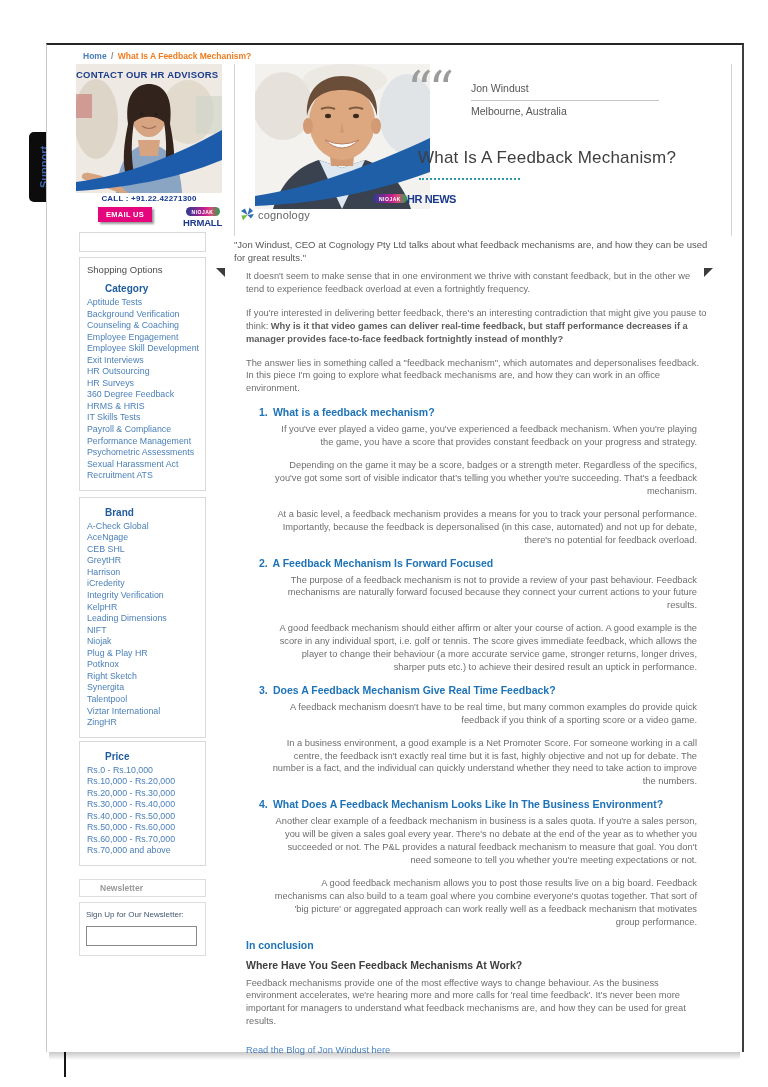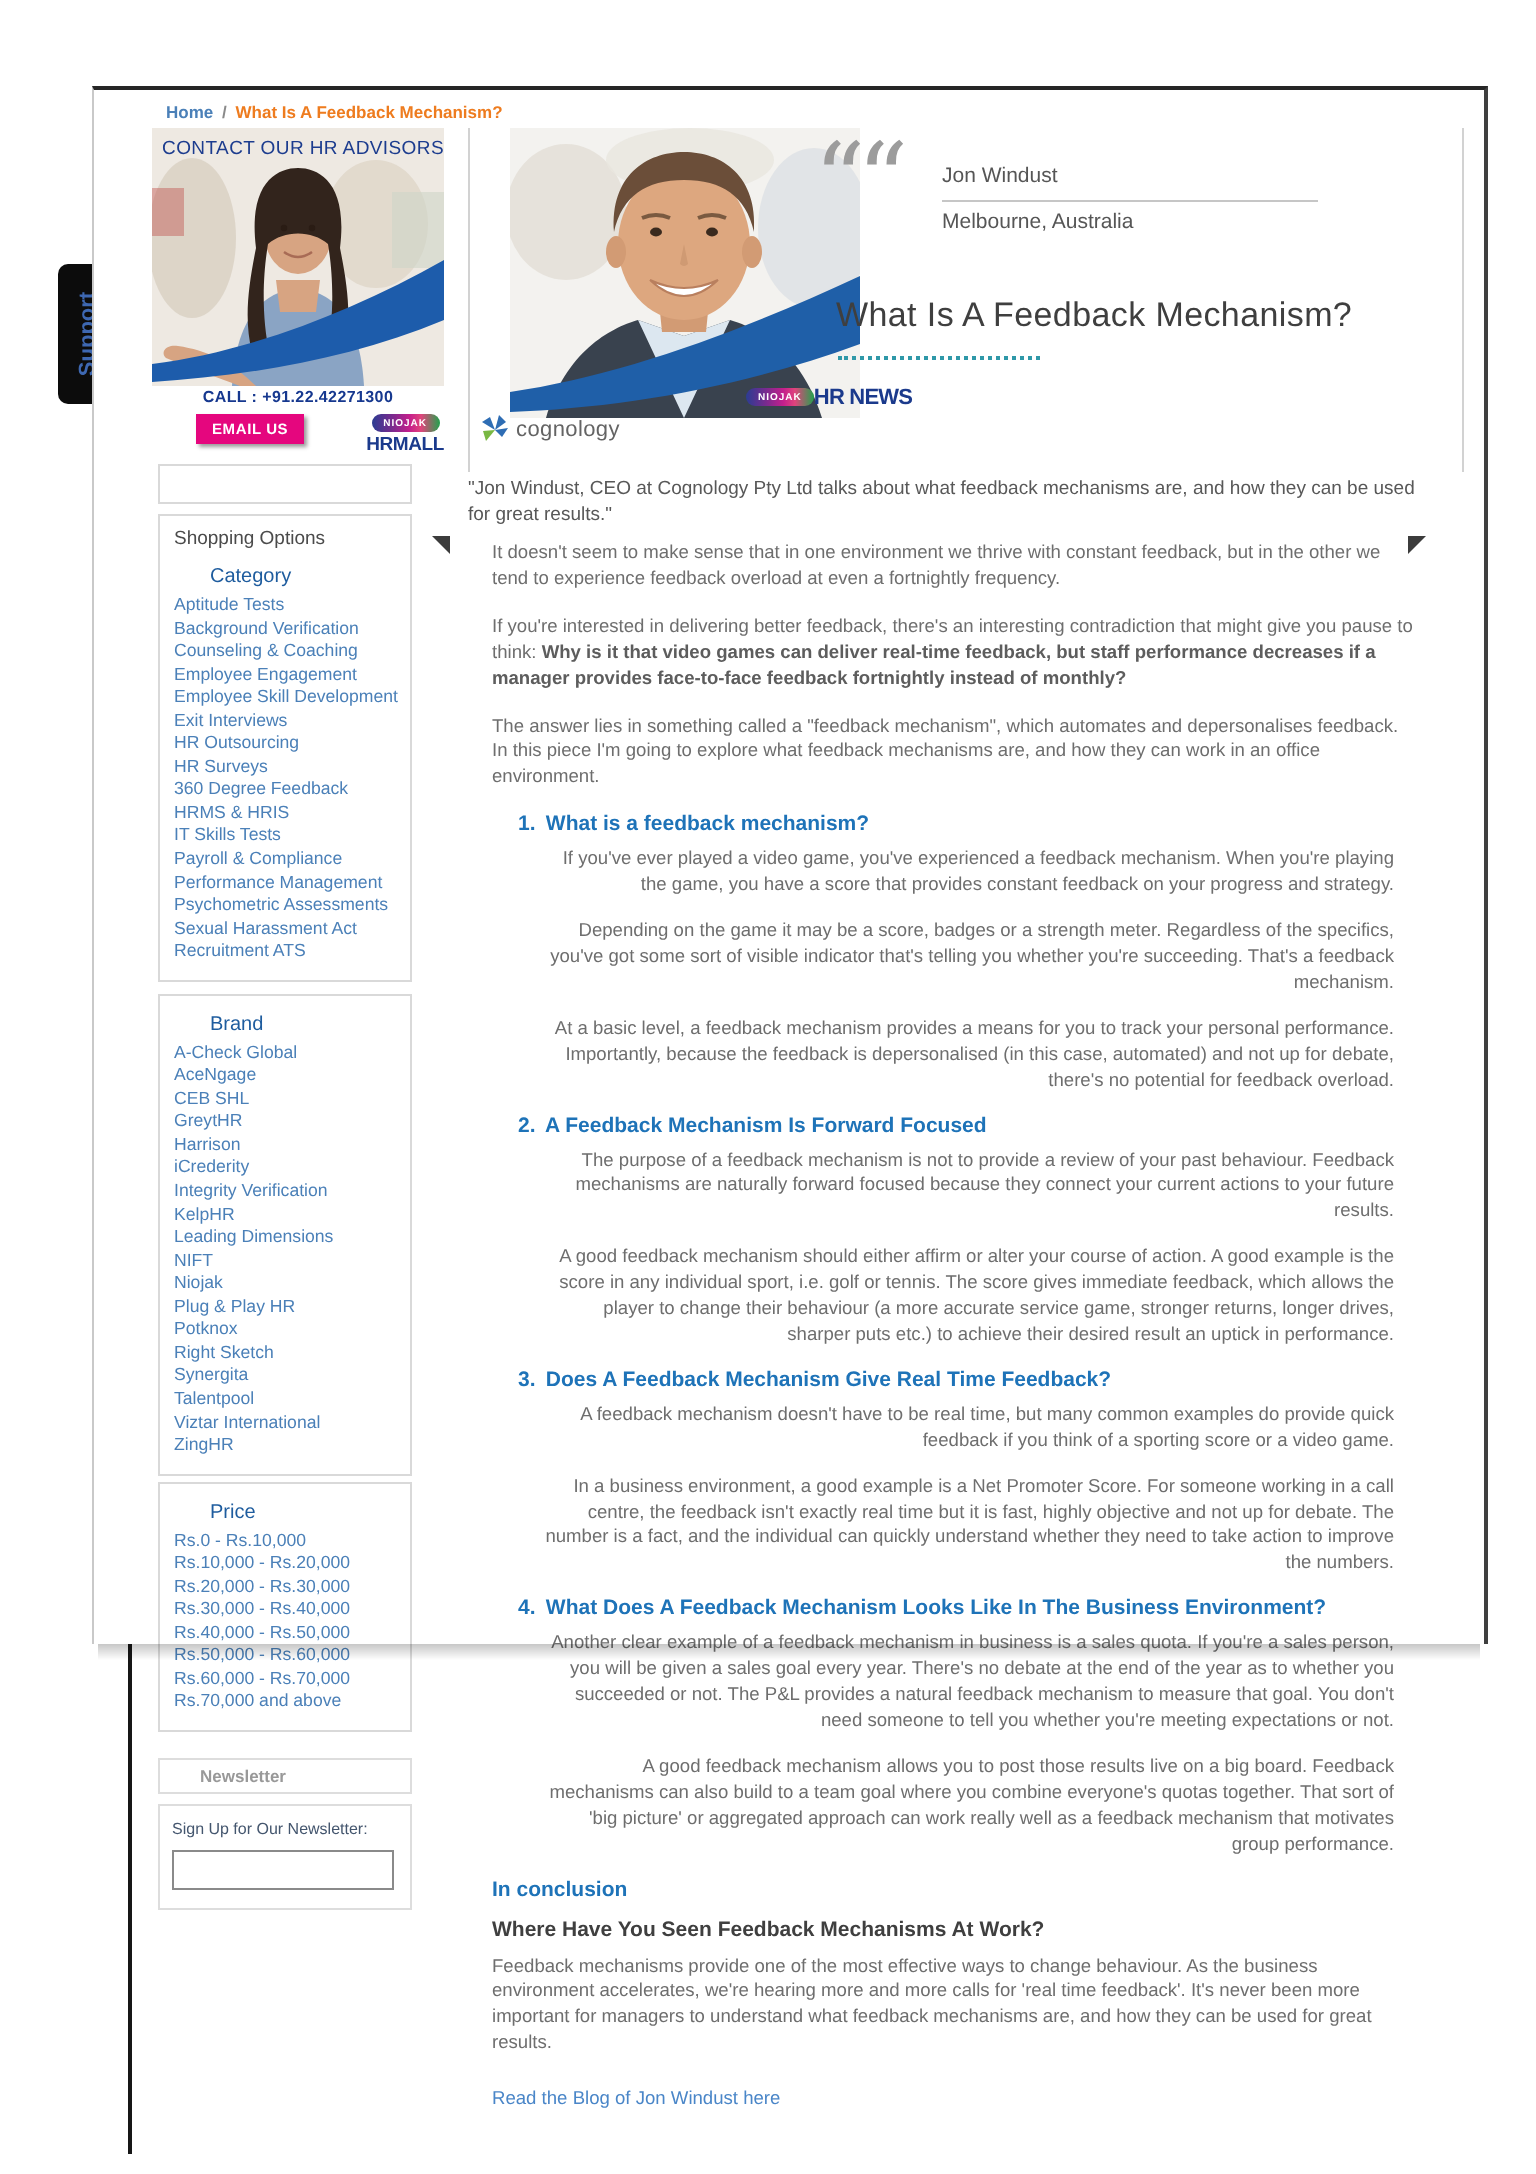--- a/index.html
+++ b/index.html
@@ -4,57 +4,57 @@
 <style>
   :root{
     --link-blue:#4b80b8; --heading-blue:#1e73b8; --accent-orange:#ee7c1f;
     --magenta:#e5067e; --navy:#1b3a8c; --teal:#2f98a8; --body-gray:#6e6e6e;
   }
   *{box-sizing:border-box;margin:0;padding:0;}
   body{background:#fff;font-family:"Liberation Sans","DejaVu Sans",sans-serif;}
   .stage{position:relative;width:768px;height:1087px;background:#fff;overflow:hidden;}
 
   
-  .page{position:absolute;left:46px;top:43px;width:698px;height:779px;background:#fff;
+  .page{position:absolute;left:46px;top:43px;width:698px;height:1009px;background:#fff;
     border-top:2px solid #262626;border-right:2px solid #3f3f3f;border-left:1px solid #c9c9c9;}
   .page::after{content:"";position:absolute;left:2px;right:2px;bottom:-8px;height:8px;
     background:linear-gradient(rgba(0,0,0,.22),rgba(0,0,0,0));}
   .left-rule{position:absolute;left:64px;top:43px;width:2px;height:1034px;background:#161616;}
 
   
   .support-tab{position:absolute;left:29px;top:132px;width:31px;height:70px;background:#0c0c0c;
     border-radius:5px;display:flex;align-items:center;justify-content:center;cursor:pointer;}
   .support-tab span{transform:rotate(-90deg);color:#3e68b2;font-size:11px;font-weight:bold;white-space:nowrap;}
 
   
   .breadcrumb{position:absolute;left:36px;top:6px;font-size:8.5px;font-weight:bold;}
   .bc-home{color:var(--link-blue,#4b80b8);text-decoration:none;cursor:pointer;}
   .bc-sep{color:#8a8a8a;margin:0 2px;}
   .bc-current{color:var(--accent-orange,#ee7c1f);}
 
   
   .banner{position:absolute;left:29px;top:19px;width:146px;height:129px;}
-  .banner-title{position:absolute;left:0;top:5px;width:100%;text-align:right;color:#1c3c8e;
-    font-size:9.5px;font-weight:normal;letter-spacing:.2px;}
+  .banner-title{position:absolute;left:0;top:5px;width:100%;text-align:left;color:#1c3c8e;
+    font-size:9.5px;font-weight:bold;letter-spacing:.2px;}
   .contact{position:absolute;left:23px;top:149px;width:158px;}
   .call-line{color:#16388f;font-size:8px;font-weight:bold;text-align:center;letter-spacing:.2px;}
   .contact-row{display:flex;align-items:flex-start;justify-content:space-between;margin-top:4px;padding:0 6px 0 28px;}
   .email-btn{background:var(--magenta,#e5067e);color:#fff;font-size:7.5px;font-weight:bold;
     padding:3px 8px;border:none;box-shadow:1.5px 1.5px 2px #9a9a9a;cursor:pointer;letter-spacing:.3px;}
   .hrmall{display:flex;flex-direction:column;align-items:center;justify-content:flex-end;}
   .niojak-badge{display:inline-block;background:linear-gradient(90deg,#2b3c92 0%,#7a2a8e 30%,#c41f8c 55%,#e0447c 72%,#23a24d 100%);
     color:#fff;font-size:5px;font-weight:bold;letter-spacing:.5px;padding:1.5px 6px;border-radius:8px;}
   .hrmall-name{color:var(--navy,#1b3a8c);font-size:9.5px;font-weight:bold;margin-top:1px;letter-spacing:-.2px;}
 
   .side-col{position:absolute;left:32px;top:187px;width:127px;}
   .side-box{border:1px solid #d9d9d9;background:#fff;}
   .empty-tab{height:20px;margin-bottom:5px;}
   .shopping-box{padding:6px 4px 8px 7px;margin-bottom:6px;}
   .shopping-title{color:#4b4b4b;font-size:9.5px;margin-bottom:8px;}
-  .group-title{color:#1e5c9e;font-size:10px;font-weight:normal;margin:2px 0 3px 18px;}
+  .group-title{color:#1e5c9e;font-size:10px;font-weight:bold;margin:2px 0 3px 18px;}
   .side-links{display:block;}
   .side-links a{display:block;color:var(--link-blue,#4b80b8);font-size:8.8px;line-height:11.55px;
     text-decoration:none;white-space:nowrap;cursor:pointer;}
   .brand-box{padding:7px 4px 8px 7px;margin-bottom:3px;}
   .price-box{padding:7px 4px 8px 7px;}
   .newsletter-tab{margin-top:13px;height:18px;border:1px solid #ddd;color:#999;font-size:8.5px;
     font-weight:bold;display:flex;align-items:center;padding-left:20px;}
   .signup-box{margin-top:5px;border:1px solid #ddd;padding:7px 6px 9px 6px;}
   .signup-label{color:#44566e;font-size:8px;margin-bottom:6px;}
   .signup-input{width:111px;height:20px;border:1px solid #8a8a8a;background:#fff;font-size:9px;padding:0 3px;}

